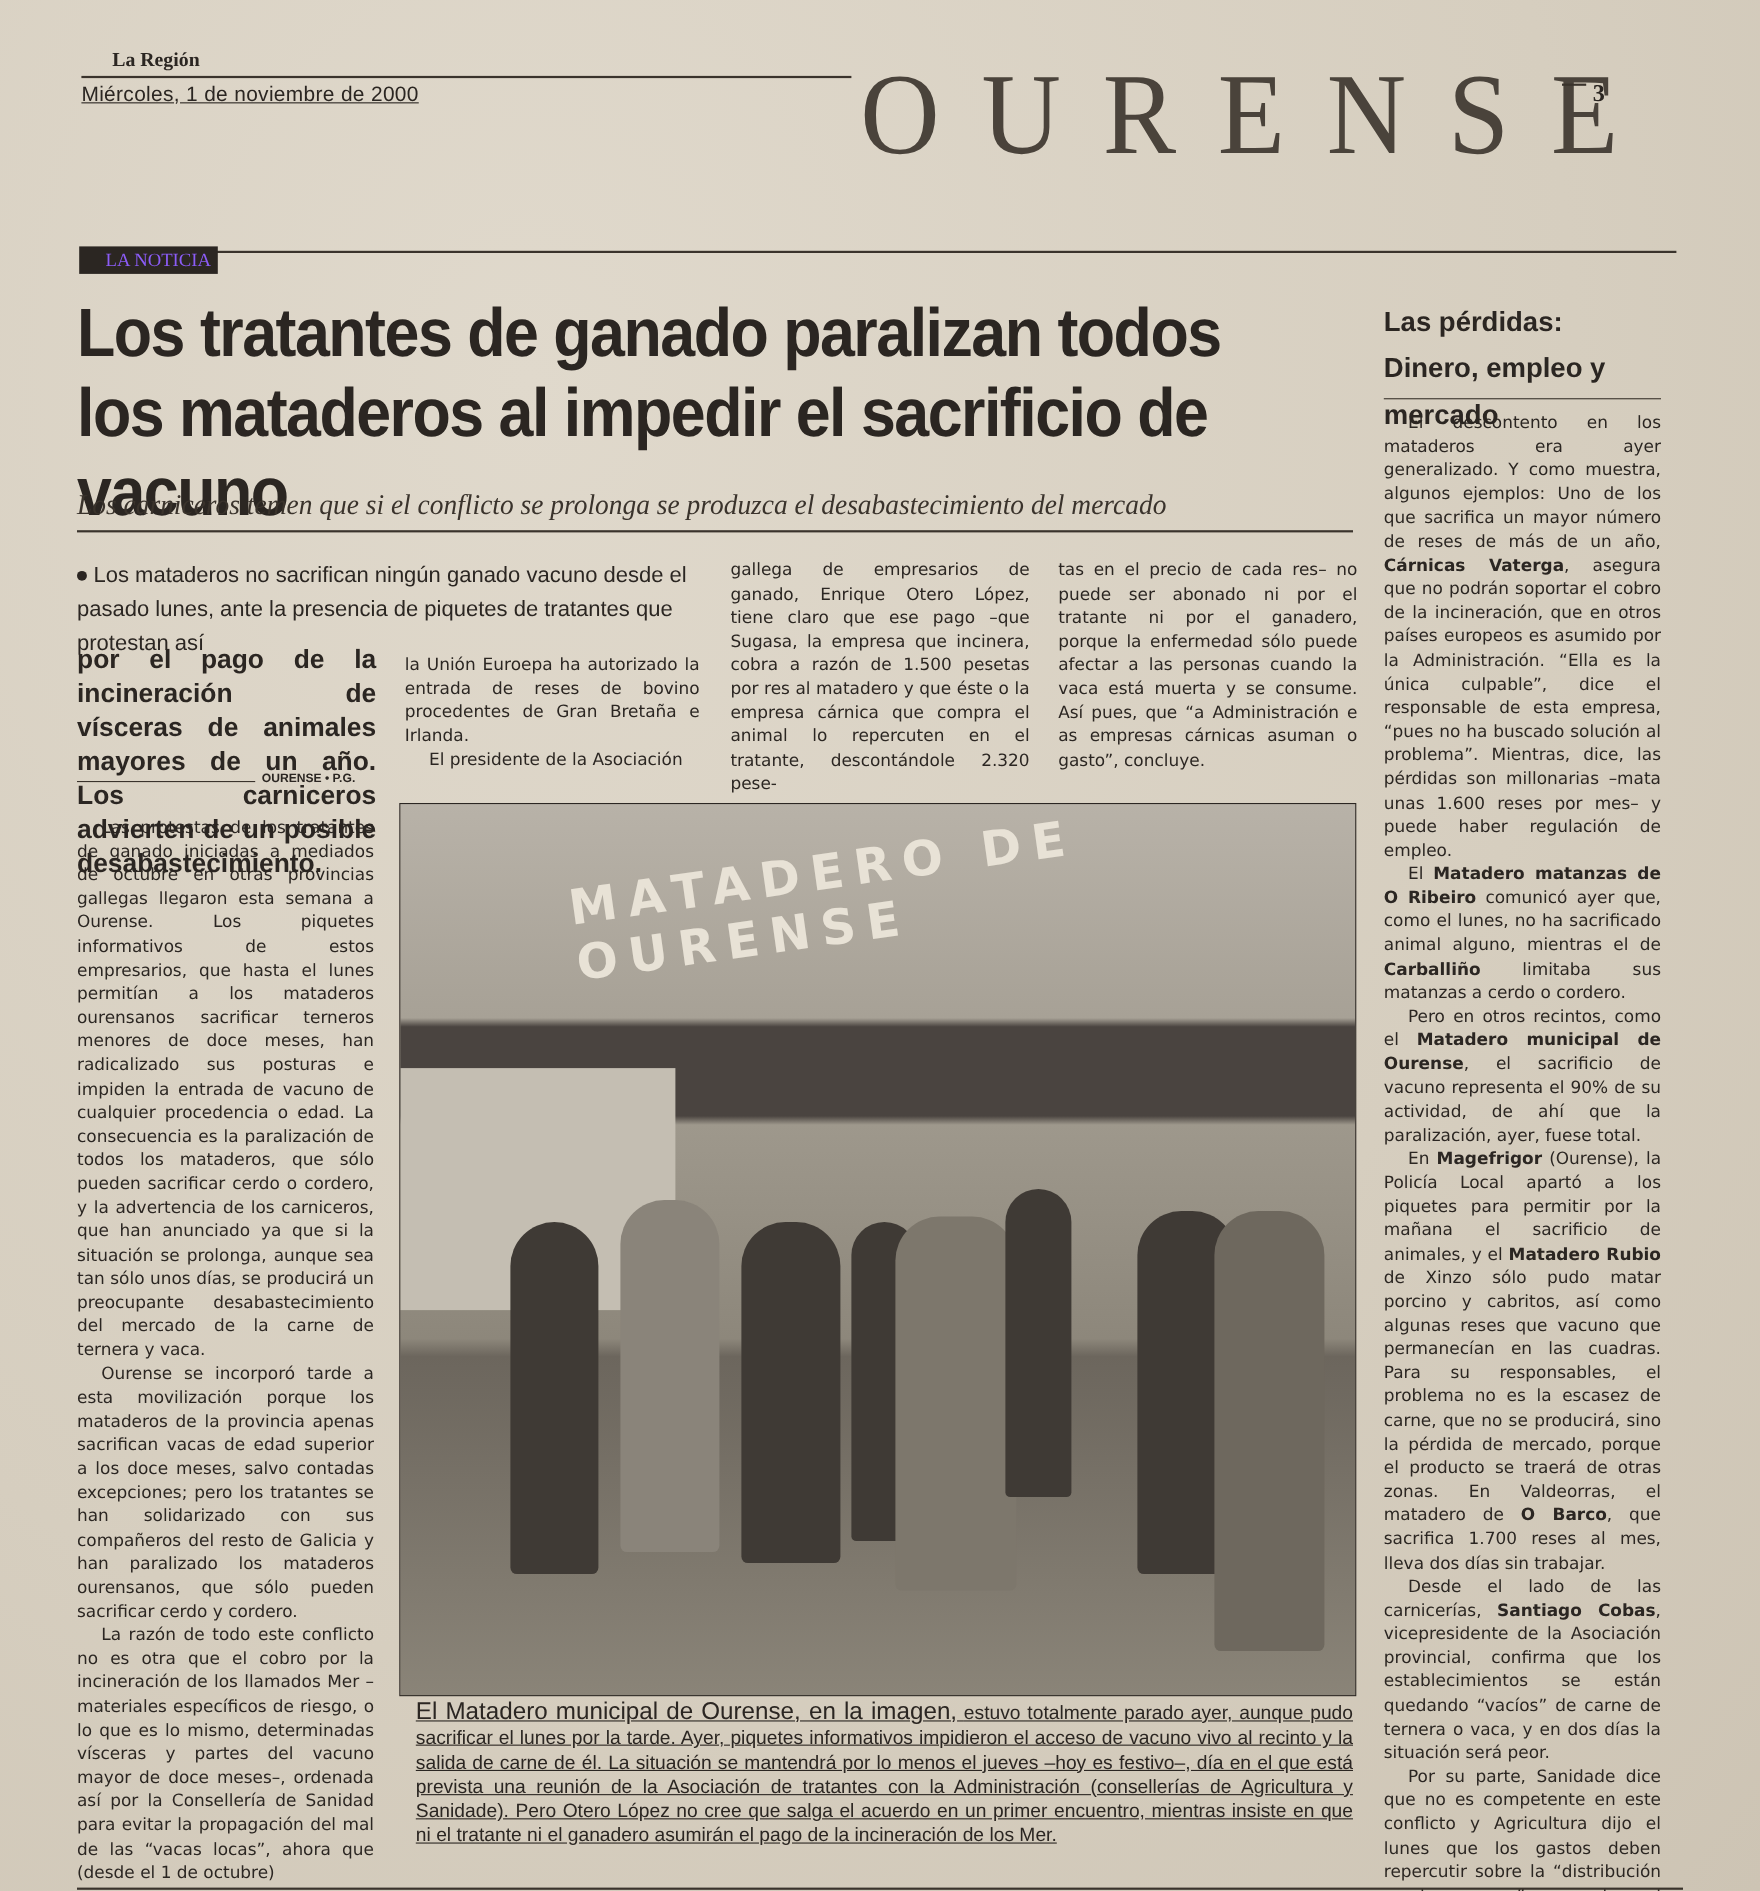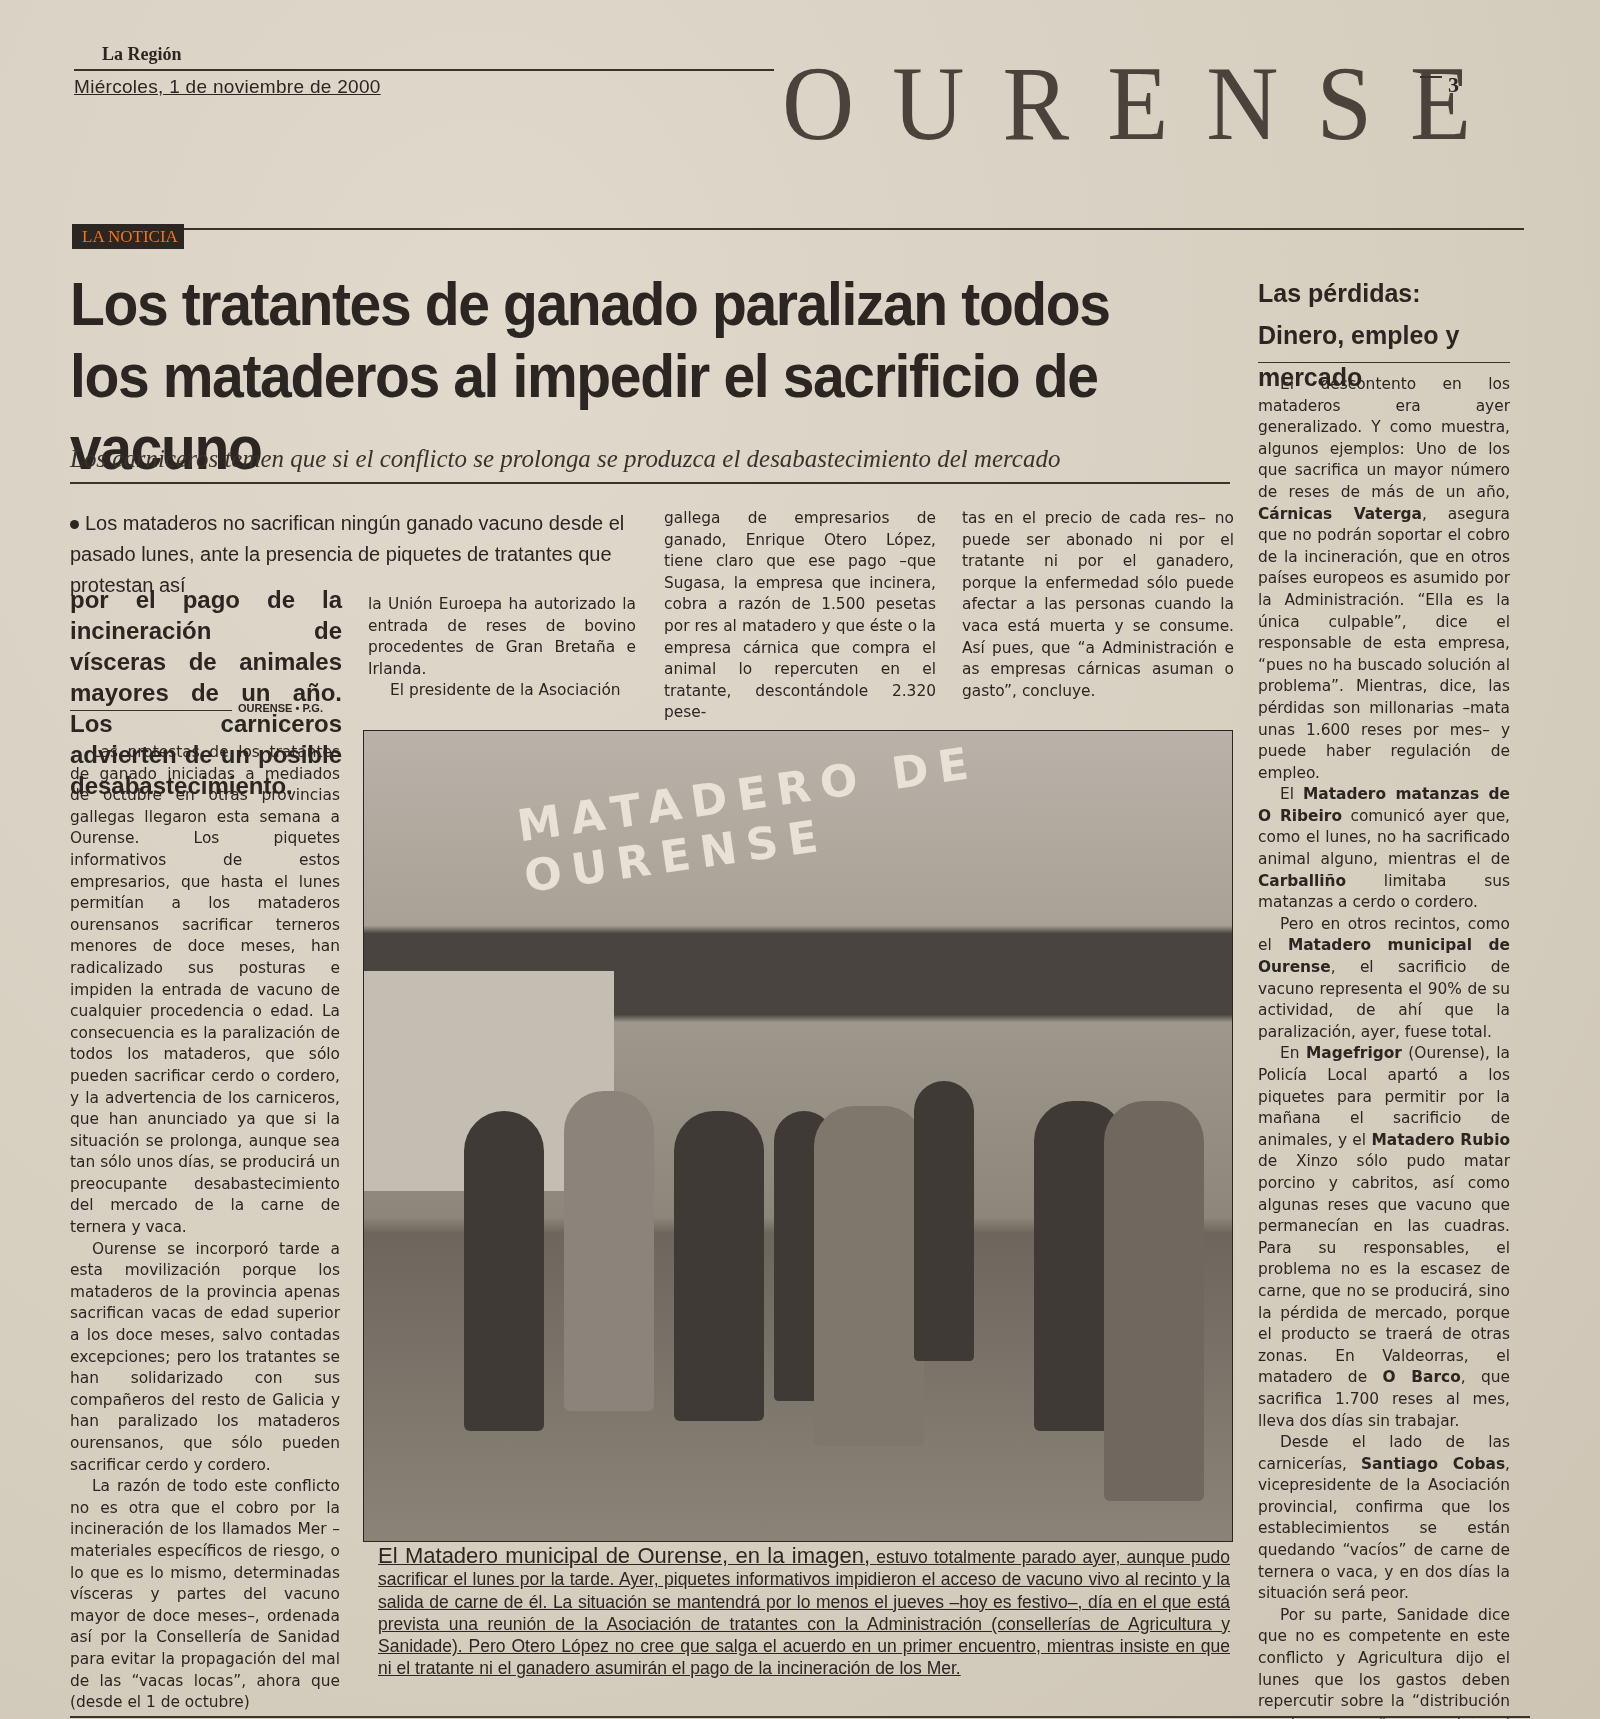--- a/index.html
+++ b/index.html
@@ -18,22 +18,22 @@
   .date { left: 74px; top: 76px; font-size: 19px; letter-spacing: 0.3px; text-decoration: underline; }
   .section-title {
     left: 782px; top: 54px; font-family: "Liberation Serif", serif;
     font-size: 100px; letter-spacing: 38px; color: #4a433b; line-height: 1;
     transform: scaleY(1.05);
   }
   .page-num { left: 1448px; top: 72px; font-family: "Liberation Serif", serif; font-weight: bold; font-size: 22px; }
   .page-dash { left: 1420px; top: 76px; width: 22px; height: 2px; background: #3a332c; }
 
   .kicker {
-    left: 72px; top: 224px; background: #2b2622; color: #f97316;
-    font-family: "Liberation Serif", serif; font-size: 17px; padding: 3px 6px 2px 10px;
+    left: 72px; top: 224px; background: #2b2622; color: #8b5cf6;
+    font-family: "Liberation Serif", serif; font-size: 17px; padding: 3px 6px 2px 24px;
   }
   .headline {
     left: 70px; top: 268px; width: 1170px;
     font-family: "Liberation Sans", sans-serif; font-weight: bold;
     font-size: 62px; line-height: 72px; letter-spacing: -1.5px;
     transform: scaleX(0.92); transform-origin: left top;
   }
   .subhead {
     left: 70px; top: 444px; width: 1160px;
     font-family: "Liberation Serif", serif; font-style: italic; font-size: 26px;

